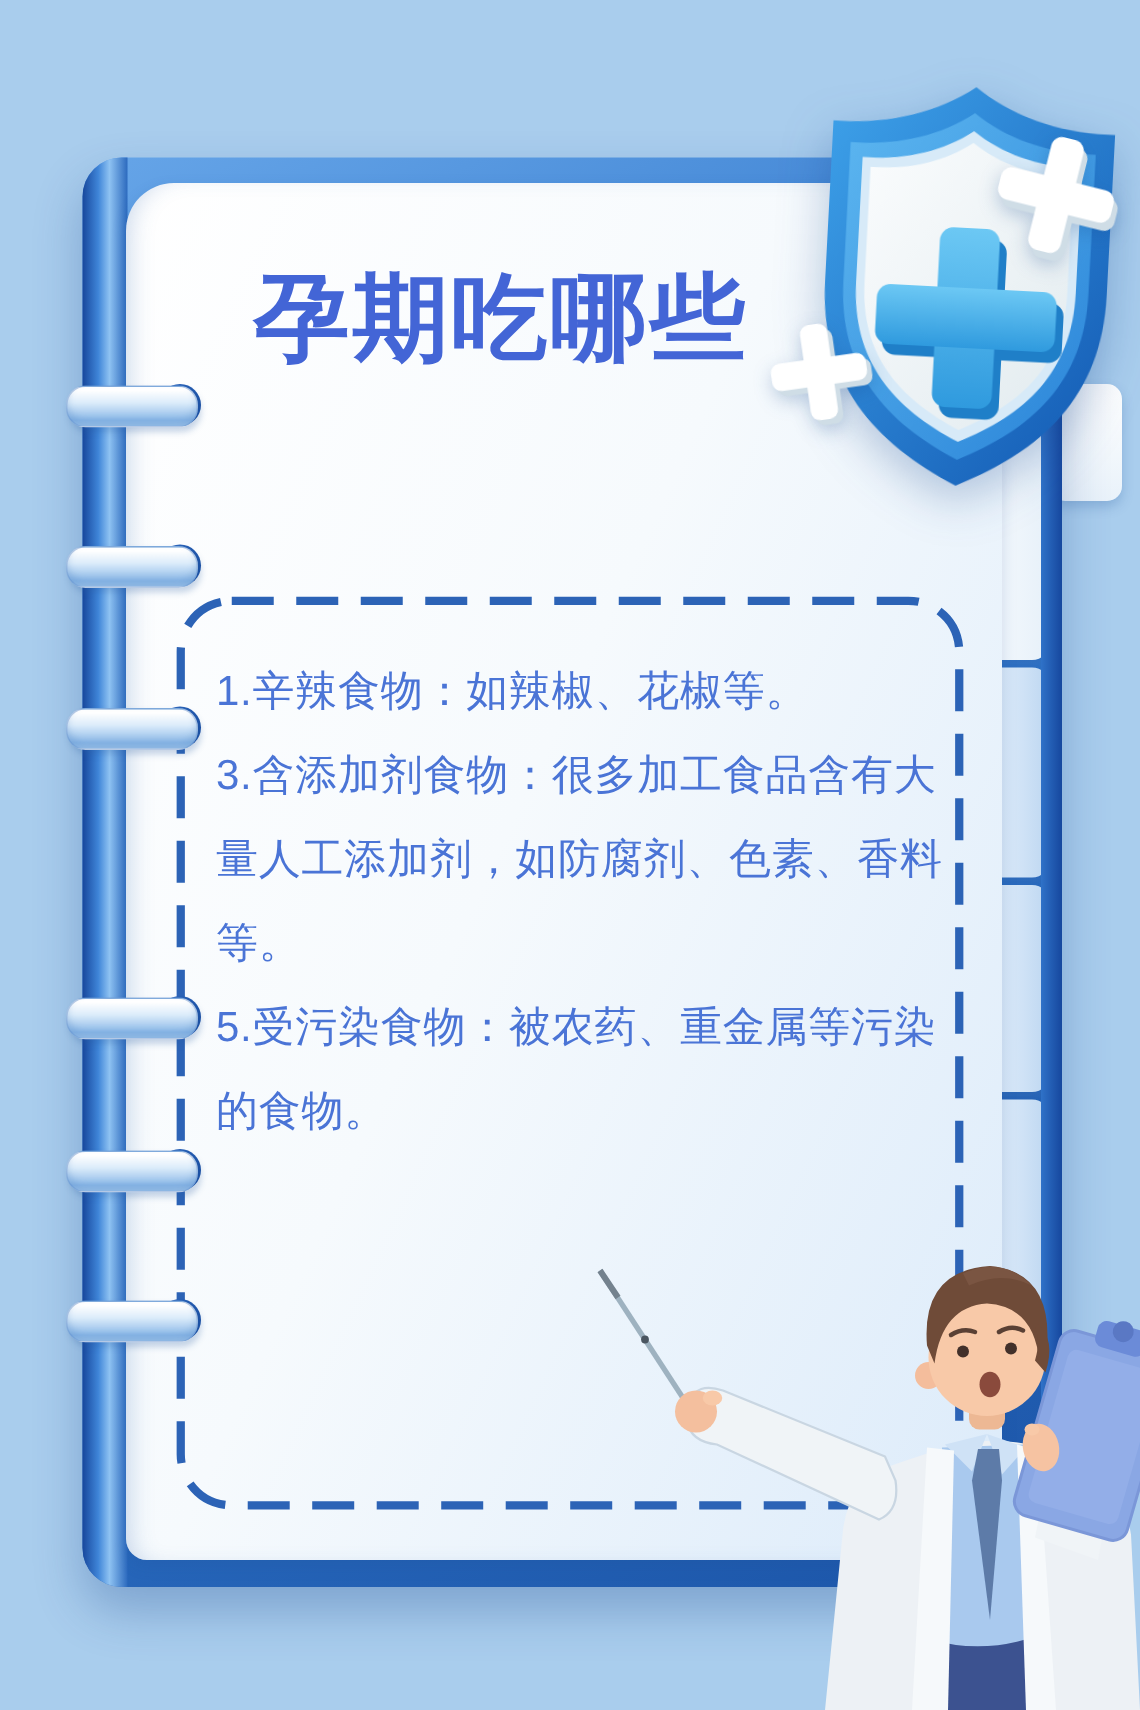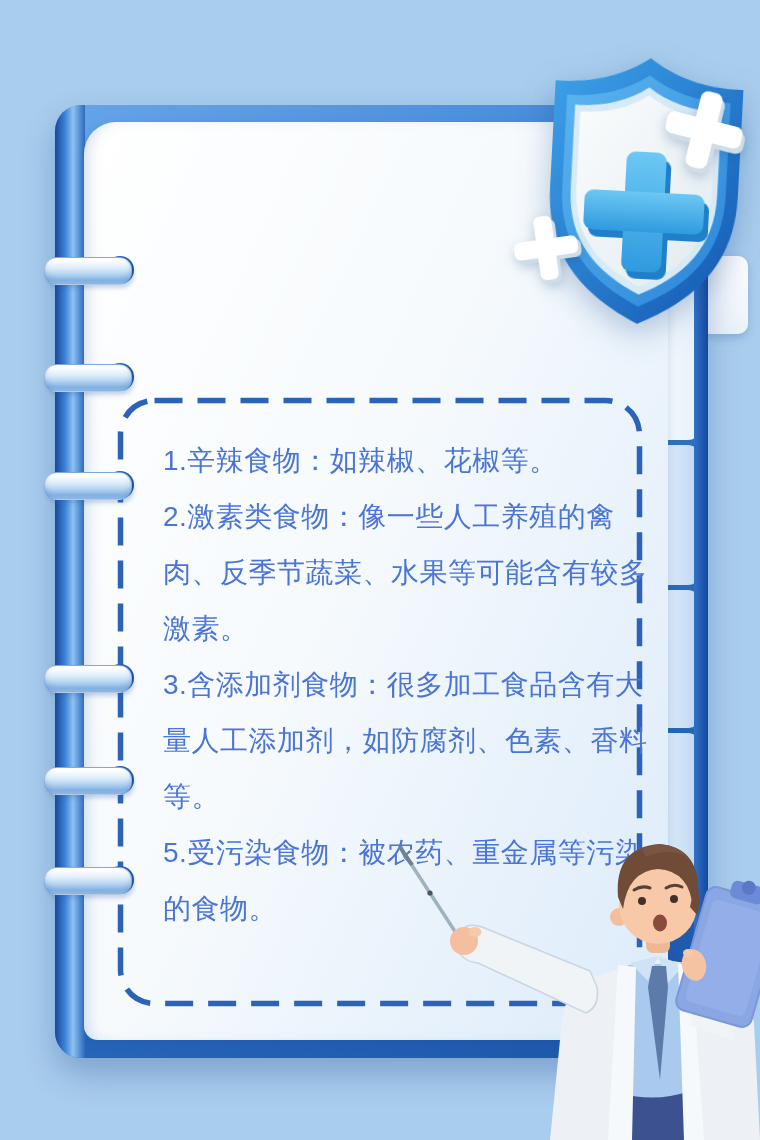--- a/index.html
+++ b/index.html
@@ -54,21 +54,21 @@
   }
   
   .dashed-box{position:absolute;left:117px;top:397px;z-index:4;}
   
   .title{
     position:absolute;left:104px;top:172px;width:460px;z-index:5;
     text-align:center;color:#4365d6;font-weight:900;
     font-size:64px;line-height:80px;letter-spacing:2px;
   }
   
-  .list{position:absolute;left:163px;top:433px;width:494px;z-index:5;}
+  .list{position:absolute;left:144px;top:433px;width:494px;z-index:5;}
   .list p{margin:0;font-size:28px;line-height:56px;color:#4a74d6;letter-spacing:.5px;}
   
   .ring{position:absolute;left:44px;width:92px;height:26px;z-index:7;}
   .ring .cap{
     position:absolute;left:62px;top:-1px;width:28px;height:28px;border-radius:50%;
     background:radial-gradient(circle at 35% 35%, #3e7cd0, #1a4fa4 70%);
   }
   .ring .tube{
     position:absolute;left:0;top:0;width:86px;height:26px;border-radius:13px;
     background:linear-gradient(180deg,#ffffff 8%,#dcecfa 40%,#8cb9e8 85%,#a9cdf0);
@@ -100,25 +100,25 @@
   <div class="tab tab4"></div>
 
   <div class="cover-edge"></div>
   <div class="page"></div>
 
   <svg class="dashed-box" width="526" height="610">
     <rect x="3.5" y="3.5" width="519" height="603" rx="34" fill="none" stroke="#2c63b6" stroke-width="5.5" stroke-dasharray="28 15"></rect>
   </svg>
 
   <div class="title">
+    <div>孕期吃哪些</div>
   </div>
 
   <div class="list">
     <p>1.辛辣食物：如辣椒、花椒等。</p>
-    <p>2.激素类食物：像一些人工养殖的禽肉、反季节蔬菜、水果等可能含有较多激素。</p>
     <p>3.含添加剂食物：很多加工食品含有大量人工添加剂，如防腐剂、色素、香料等。</p>
     <p>5.受污染食物：被农药、重金属等污染的食物。</p>
   </div>
 
   <div class="ring r1">
       <div class="cap"></div>
       <div class="tube"></div>
     </div>
   <div class="ring r2">
       <div class="cap"></div>

